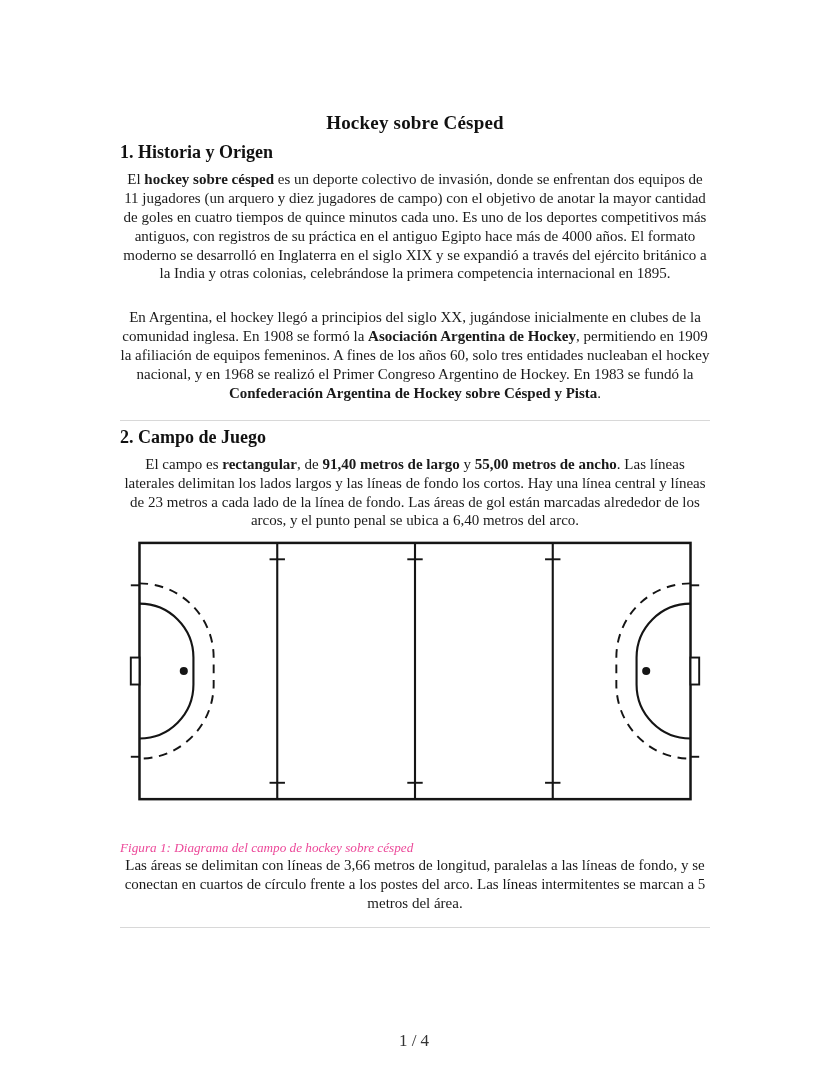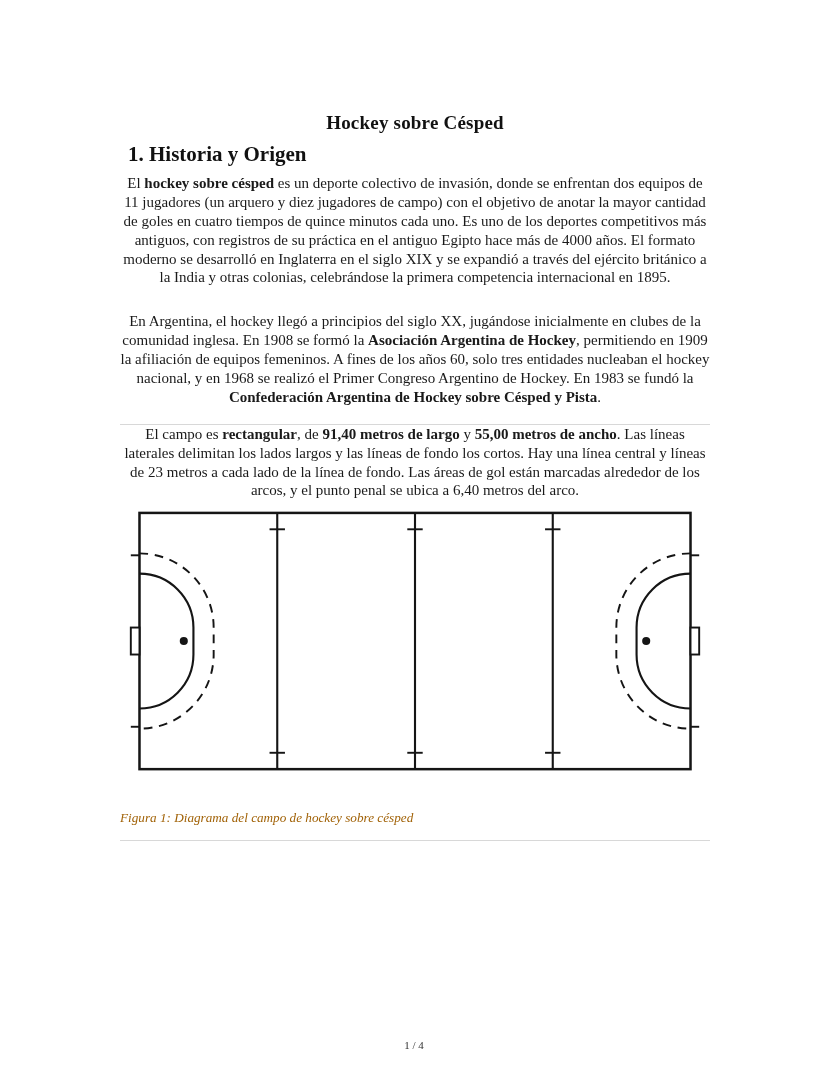--- a/index.html
+++ b/index.html
@@ -8,47 +8,47 @@
     width:828px; height:1071px; position:relative; overflow:hidden;
     font-family:"Liberation Serif","DejaVu Serif",serif;
     color:#1a1a1a;
   }
   .page { position:absolute; inset:0; padding:112px 118px 13px 120px;font-family:Liberation Serif, serif; }
   .doc-title {
     font-size:19px; font-weight:700; color:#111;
     text-align:center; margin:0 0 8px 0; letter-spacing:0.2px;
   }
   .sec-heading {
-    font-size:21px; font-weight:700; color:#111;
-    margin:4px 0 7px 8px;
+    font-size:18px; font-weight:700; color:#111;
+    margin:4px 0 7px 0;
   }
   p.body-text {
     font-size:15px; line-height:1.26; text-align:center;
     margin:0 0 0 0;
   }
   p.body-text + p.body-text { margin-top:25px; }
   .section-rule {
     border:none; border-top:1px solid #d8d8d8;
     margin:17px 0 0 0;
   }
   .sec2-heading { margin-top:6px; }
   figure.diagram { margin:8px 0 0 6px; }
   figure.diagram svg { display:block; }
   .figure-caption {
     display:block; font-size:13.2px; font-style:italic;
-    color:#a16207; margin-top:34px;
+    color:#ec4899; margin-top:34px;
   }
   .after-figure { margin-top:16px; }
   .bottom-rule {
     border:none; border-top:1px solid #d8d8d8;
     margin:14px 0 0 0;
   }
   .page-footer {
     position:absolute; bottom:20px; left:0; width:100%;
-    text-align:center; font-size:11px; color:#333;
+    text-align:center; font-size:17px; color:#333;
   }
   strong { font-weight:700; }
 </style>
 </head>
 <body>
 
 <div class="page">
 
   <h1 class="doc-title">Hockey sobre Césped</h1>
 
@@ -56,20 +56,21 @@
     <h2 class="sec-heading">1. Historia y Origen</h2>
 
     <p class="body-text"><span>El </span><strong>hockey sobre césped</strong><span> es un deporte colectivo de invasión, donde se enfrentan dos equipos de 11 jugadores (un arquero y diez jugadores de campo) con el objetivo de anotar la mayor cantidad de goles en cuatro tiempos de quince minutos cada uno. Es uno de los deportes competitivos más antiguos, con registros de su práctica en el antiguo Egipto hace más de 4000 años. El formato moderno se desarrolló en Inglaterra en el siglo XIX y se expandió a través del ejército británico a la India y otras colonias, celebrándose la primera competencia internacional en 1895.</span></p>
 
     <p class="body-text"><span>En Argentina, el hockey llegó a principios del siglo XX, jugándose inicialmente en clubes de la comunidad inglesa. En 1908 se formó la </span><strong>Asociación Argentina de Hockey</strong><span>, permitiendo en 1909 la afiliación de equipos femeninos. A fines de los años 60, solo tres entidades nucleaban el hockey nacional, y en 1968 se realizó el Primer Congreso Argentino de Hockey. En 1983 se fundó la </span><strong>Confederación Argentina de Hockey sobre Césped y Pista</strong><span>.</span></p>
   </section>
 
   <hr class="section-rule">
 
   <section>
+    <h2 class="sec-heading sec2-heading">2. Campo de Juego</h2>
 
     <p class="body-text"><span>El campo es </span><strong>rectangular</strong><span>, de </span><strong>91,40 metros de largo</strong><span> y </span><strong>55,00 metros de ancho</strong><span>. Las líneas laterales delimitan los lados largos y las líneas de fondo los cortos. Hay una línea central y líneas de 23 metros a cada lado de la línea de fondo. Las áreas de gol están marcadas alrededor de los arcos, y el punto penal se ubica a 6,40 metros del arco.</span></p>
 
     <figure class="diagram">
       <svg width="578" height="268" viewBox="-14 -1 600 270" fill="none" stroke="#151515" stroke-width="2.2">
 
         <rect x="0" y="0" width="572" height="266" fill="#ffffff" stroke-width="2.6"></rect>
 
         <line x1="143" y1="1" x2="143" y2="265"></line>
         <line x1="286" y1="1" x2="286" y2="265"></line>
@@ -97,18 +98,19 @@
         <path d="M 572 63 A 56 56 0 0 0 516 119 L 516 147 A 56 56 0 0 0 572 203"></path>
         <path d="M 572 42 A 77 77 0 0 0 495 119 L 495 147 A 77 77 0 0 0 572 224" stroke-width="2" stroke-dasharray="9 7"></path>
 
         <circle cx="46" cy="133" r="4.2" fill="#151515" stroke="none"></circle>
         <circle cx="526" cy="133" r="4.2" fill="#151515" stroke="none"></circle>
       </svg>
     </figure>
 
     <span class="figure-caption">Figura 1: Diagrama del campo de hockey sobre césped</span>
 
+    <p class="body-text after-figure">Las áreas se delimitan con líneas de 3,66 metros de longitud, paralelas a las líneas de fondo, y se conectan en cuartos de círculo frente a los postes del arco. Las líneas intermitentes se marcan a 5 metros del área.</p>
   </section>
 
   <hr class="bottom-rule">
 
   <div class="page-footer">1 / 4</div>
 </div>
 
 </body></html>

